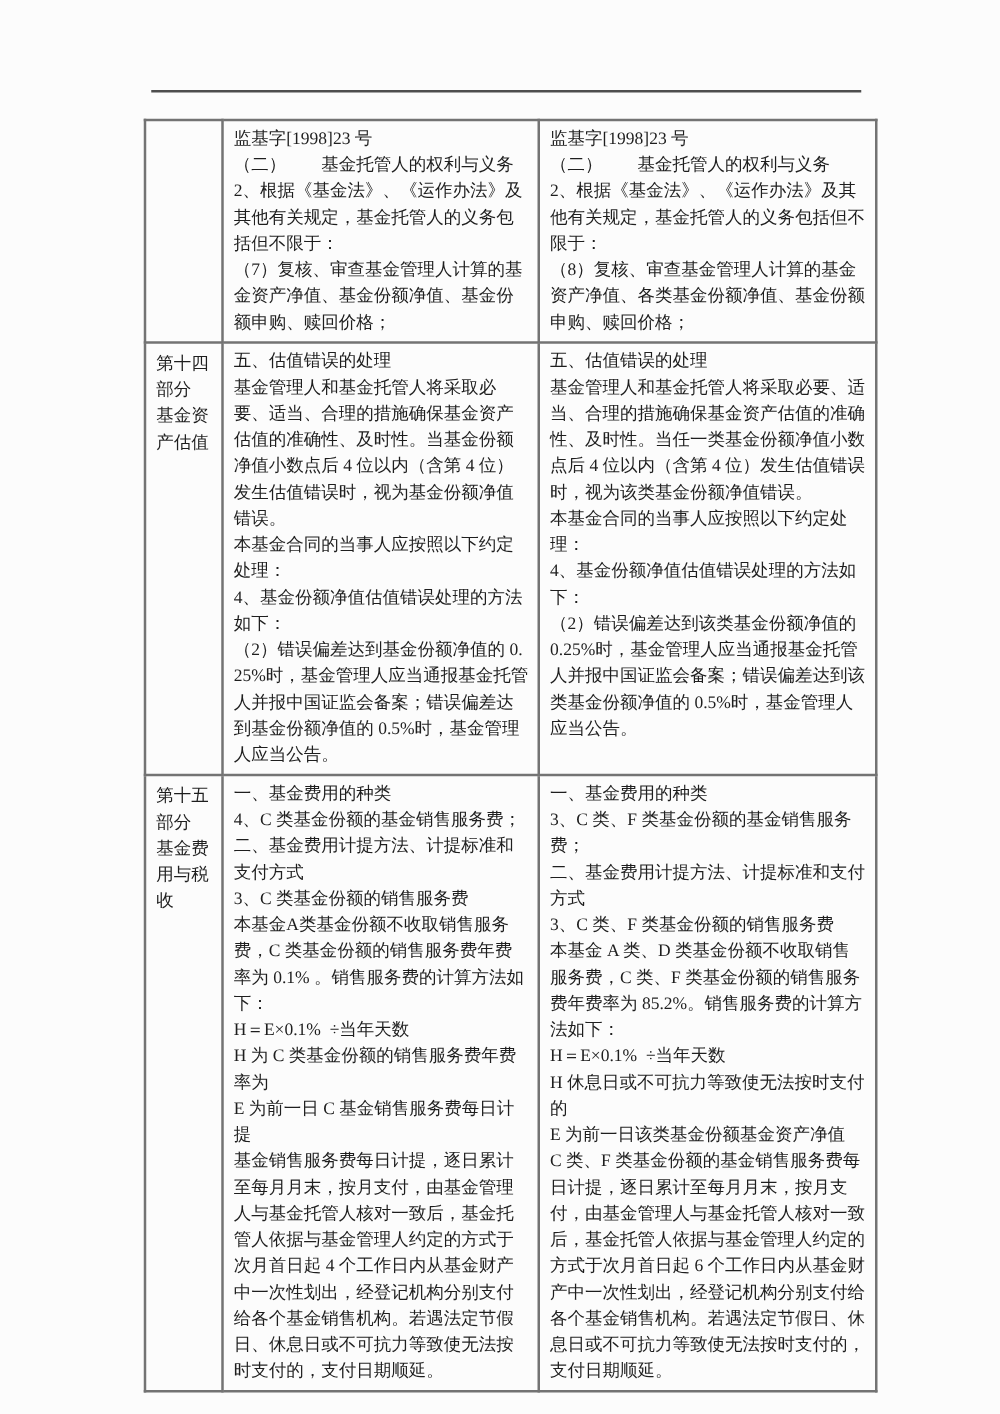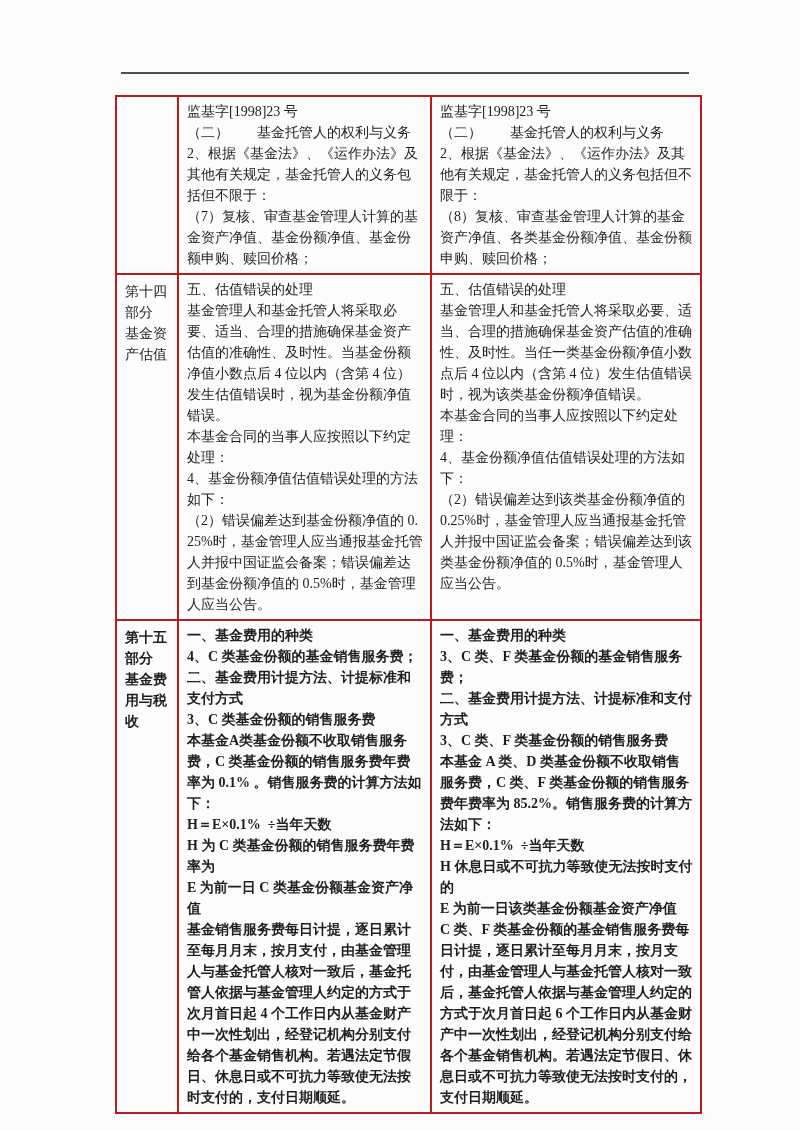--- a/index.html
+++ b/index.html
@@ -18,31 +18,31 @@
     background:#4e4e4e;
   }
   table.doc {
     position:absolute;
     left:115px; top:95px;
     width:585px;
     border-collapse:collapse;
     table-layout:fixed;
   }
   td {
-    border:2px solid #b91c1c;
+    border:2px solid #737373;
     vertical-align:top;
     padding:4px 7px 4px 8px;
     font-size:14px;
     line-height:21px;
     overflow:hidden;
   }
   td.section-cell { padding-top:6px; }
   tr.r1 td { height:170px; }
   tr.r2 td { height:314px; }
-  tr.r3 td { height:440px;font-weight:bold; }
+  tr.r3 td { height:440px; }
   .para {
     margin:0;
     white-space:pre-wrap;
     word-break:break-all;
     text-align:left;
   }
   col.c-section { width:62px; }
   col.c-old { width:253px; }
   col.c-new { width:270px; }
 </style>
@@ -99,21 +99,21 @@
           <p class="para">基金费用与税收</p>
         </td>
       <td>
           <p class="para">一、基金费用的种类</p>
           <p class="para">4、C 类基金份额的基金销售服务费；</p>
           <p class="para">二、基金费用计提方法、计提标准和支付方式</p>
           <p class="para">3、C 类基金份额的销售服务费</p>
           <p class="para">本基金A类基金份额不收取销售服务费，C 类基金份额的销售服务费年费率为 0.1% 。销售服务费的计算方法如下：</p>
           <p class="para">H＝E×0.1%  ÷当年天数</p>
           <p class="para">H 为 C 类基金份额的销售服务费年费率为</p>
-          <p class="para">E 为前一日 C 类基金份额基金资产净值</p>
+          <p class="para">E 为前一日 C 基金销售服务费每日计提</p>
           <p class="para">基金销售服务费每日计提，逐日累计至每月月末，按月支付，由基金管理人与基金托管人核对一致后，基金托管人依据与基金管理人约定的方式于次月首日起 4 个工作日内从基金财产中一次性划出，经登记机构分别支付给各个基金销售机构。若遇法定节假日、休息日或不可抗力等致使无法按时支付的，支付日期顺延。</p>
         </td>
       <td>
           <p class="para">一、基金费用的种类</p>
           <p class="para">3、C 类、F 类基金份额的基金销售服务费；</p>
           <p class="para">二、基金费用计提方法、计提标准和支付方式</p>
           <p class="para">3、C 类、F 类基金份额的销售服务费</p>
           <p class="para">本基金 A 类、D 类基金份额不收取销售服务费，C 类、F 类基金份额的销售服务费年费率为 85.2%。销售服务费的计算方法如下：</p>
           <p class="para">H＝E×0.1%  ÷当年天数</p>
           <p class="para">H 休息日或不可抗力等致使无法按时支付的</p>

